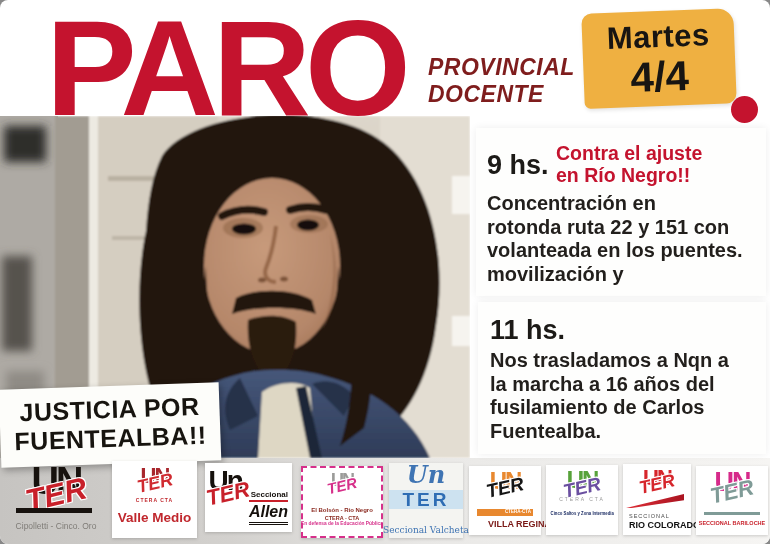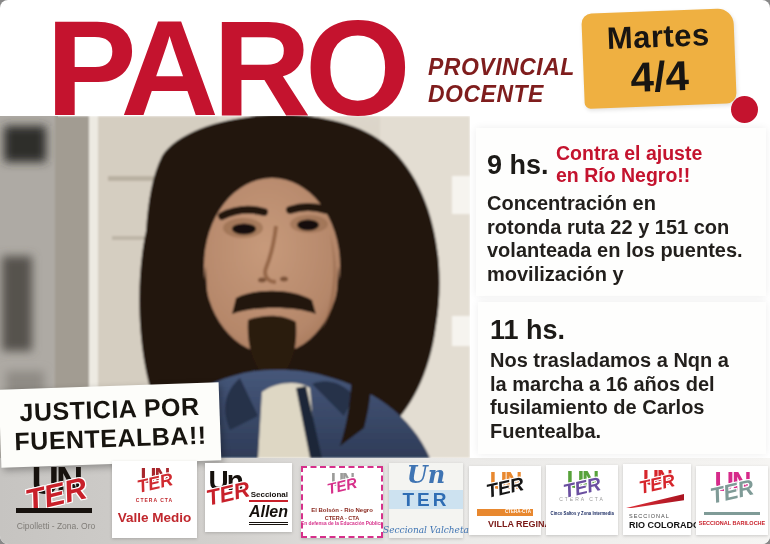--- a/index.html
+++ b/index.html
@@ -94,21 +94,21 @@
   .lg4 .c2{font-size:5.5px;font-weight:700;color:#8b2a20;}
   .lg4 .c3{font-size:4.8px;font-weight:700;color:#d6308a;}
 
   .lg5{left:389px;top:463px;width:74px;height:75px;background:#f4f4f1;box-shadow:0 1px 3px rgba(0,0,0,.18);}
   .lg5 .mark{height:50px;}
   .lg5 .un{font-family:"DejaVu Serif",serif;font-style:italic;font-weight:700;
            font-size:24px;color:#3f74b3;letter-spacing:0;}
   .lg5 .ter{left:0;right:0;top:27px;transform:none;font-style:normal;font-weight:900;
             font-size:19px;letter-spacing:3px;color:#2e6db4;background:#cde2f0;
             text-shadow:none;display:block;}
-  .lg5 .c1{margin-top:12px;font-family:"DejaVu Serif",serif;font-style:italic;
+  .lg5 .c1{margin-top:12px;font-family:"DejaVu Serif",serif;
            font-size:9px;color:#3f74b3;}
 
   .lg6{left:469px;top:466px;width:72px;height:69px;}
   .lg6 .mark{height:36px;padding-top:3px;}
   .lg6 .un{font-size:24px;color:#e8882f;}
   .lg6 .ter{top:12px;font-size:19px;color:#161616;}
   .lg6 .small{margin:4px auto 0;width:72%;background:#e8882f;color:#fff;
               font-size:4.5px;font-weight:700;text-align:right;padding:1px 2px;}
   .lg6 .c1{margin-top:3px;font-size:9px;font-weight:900;color:#7a1815;margin-left:29px;}
 
@@ -254,21 +254,21 @@
     <span>fusilamiento de Carlos</span>
     <span>Fuentealba.</span>
   </div>
 
   <div class="logo lg1">
     <div class="mark">
       <span class="un">UN</span>
       <span class="ter">TER</span>
     </div>
     <div class="caps">
-      <span class="cap c1">Cipolletti - Zona. Oro</span>
+      <span class="cap c1">Cipolletti - Cinco. Oro</span>
     </div>
   </div>
 
   <div class="logo lg2 boxed">
     <div class="mark">
       <span class="un">UN</span>
       <span class="ter">TER</span>
       <span class="small">CTERA CTA</span>
     </div>
     <div class="caps">

